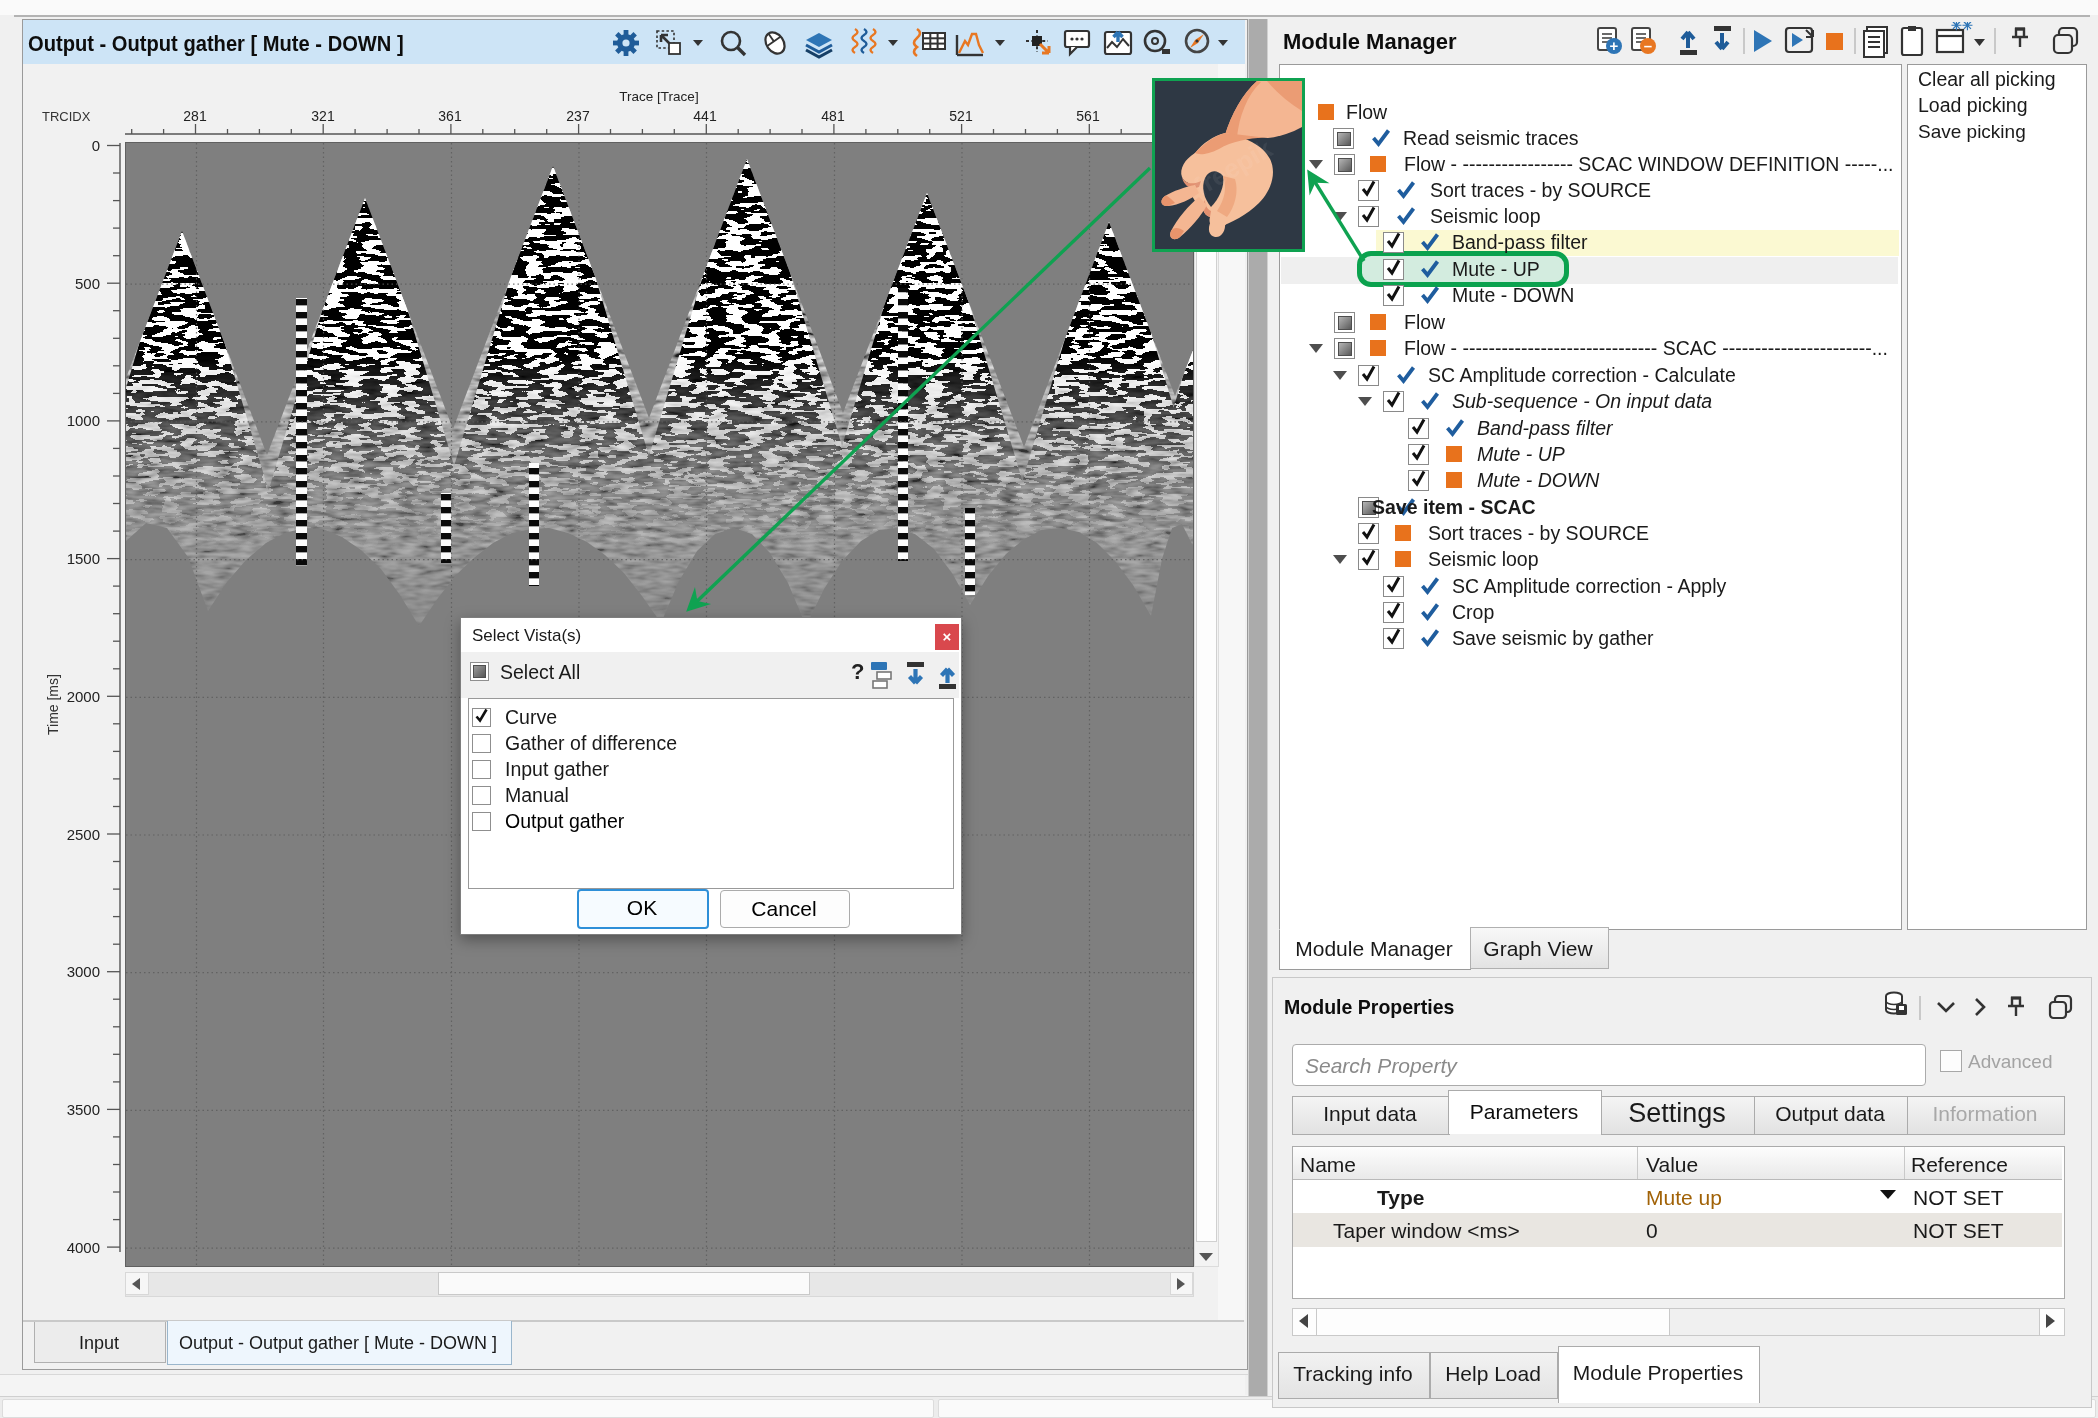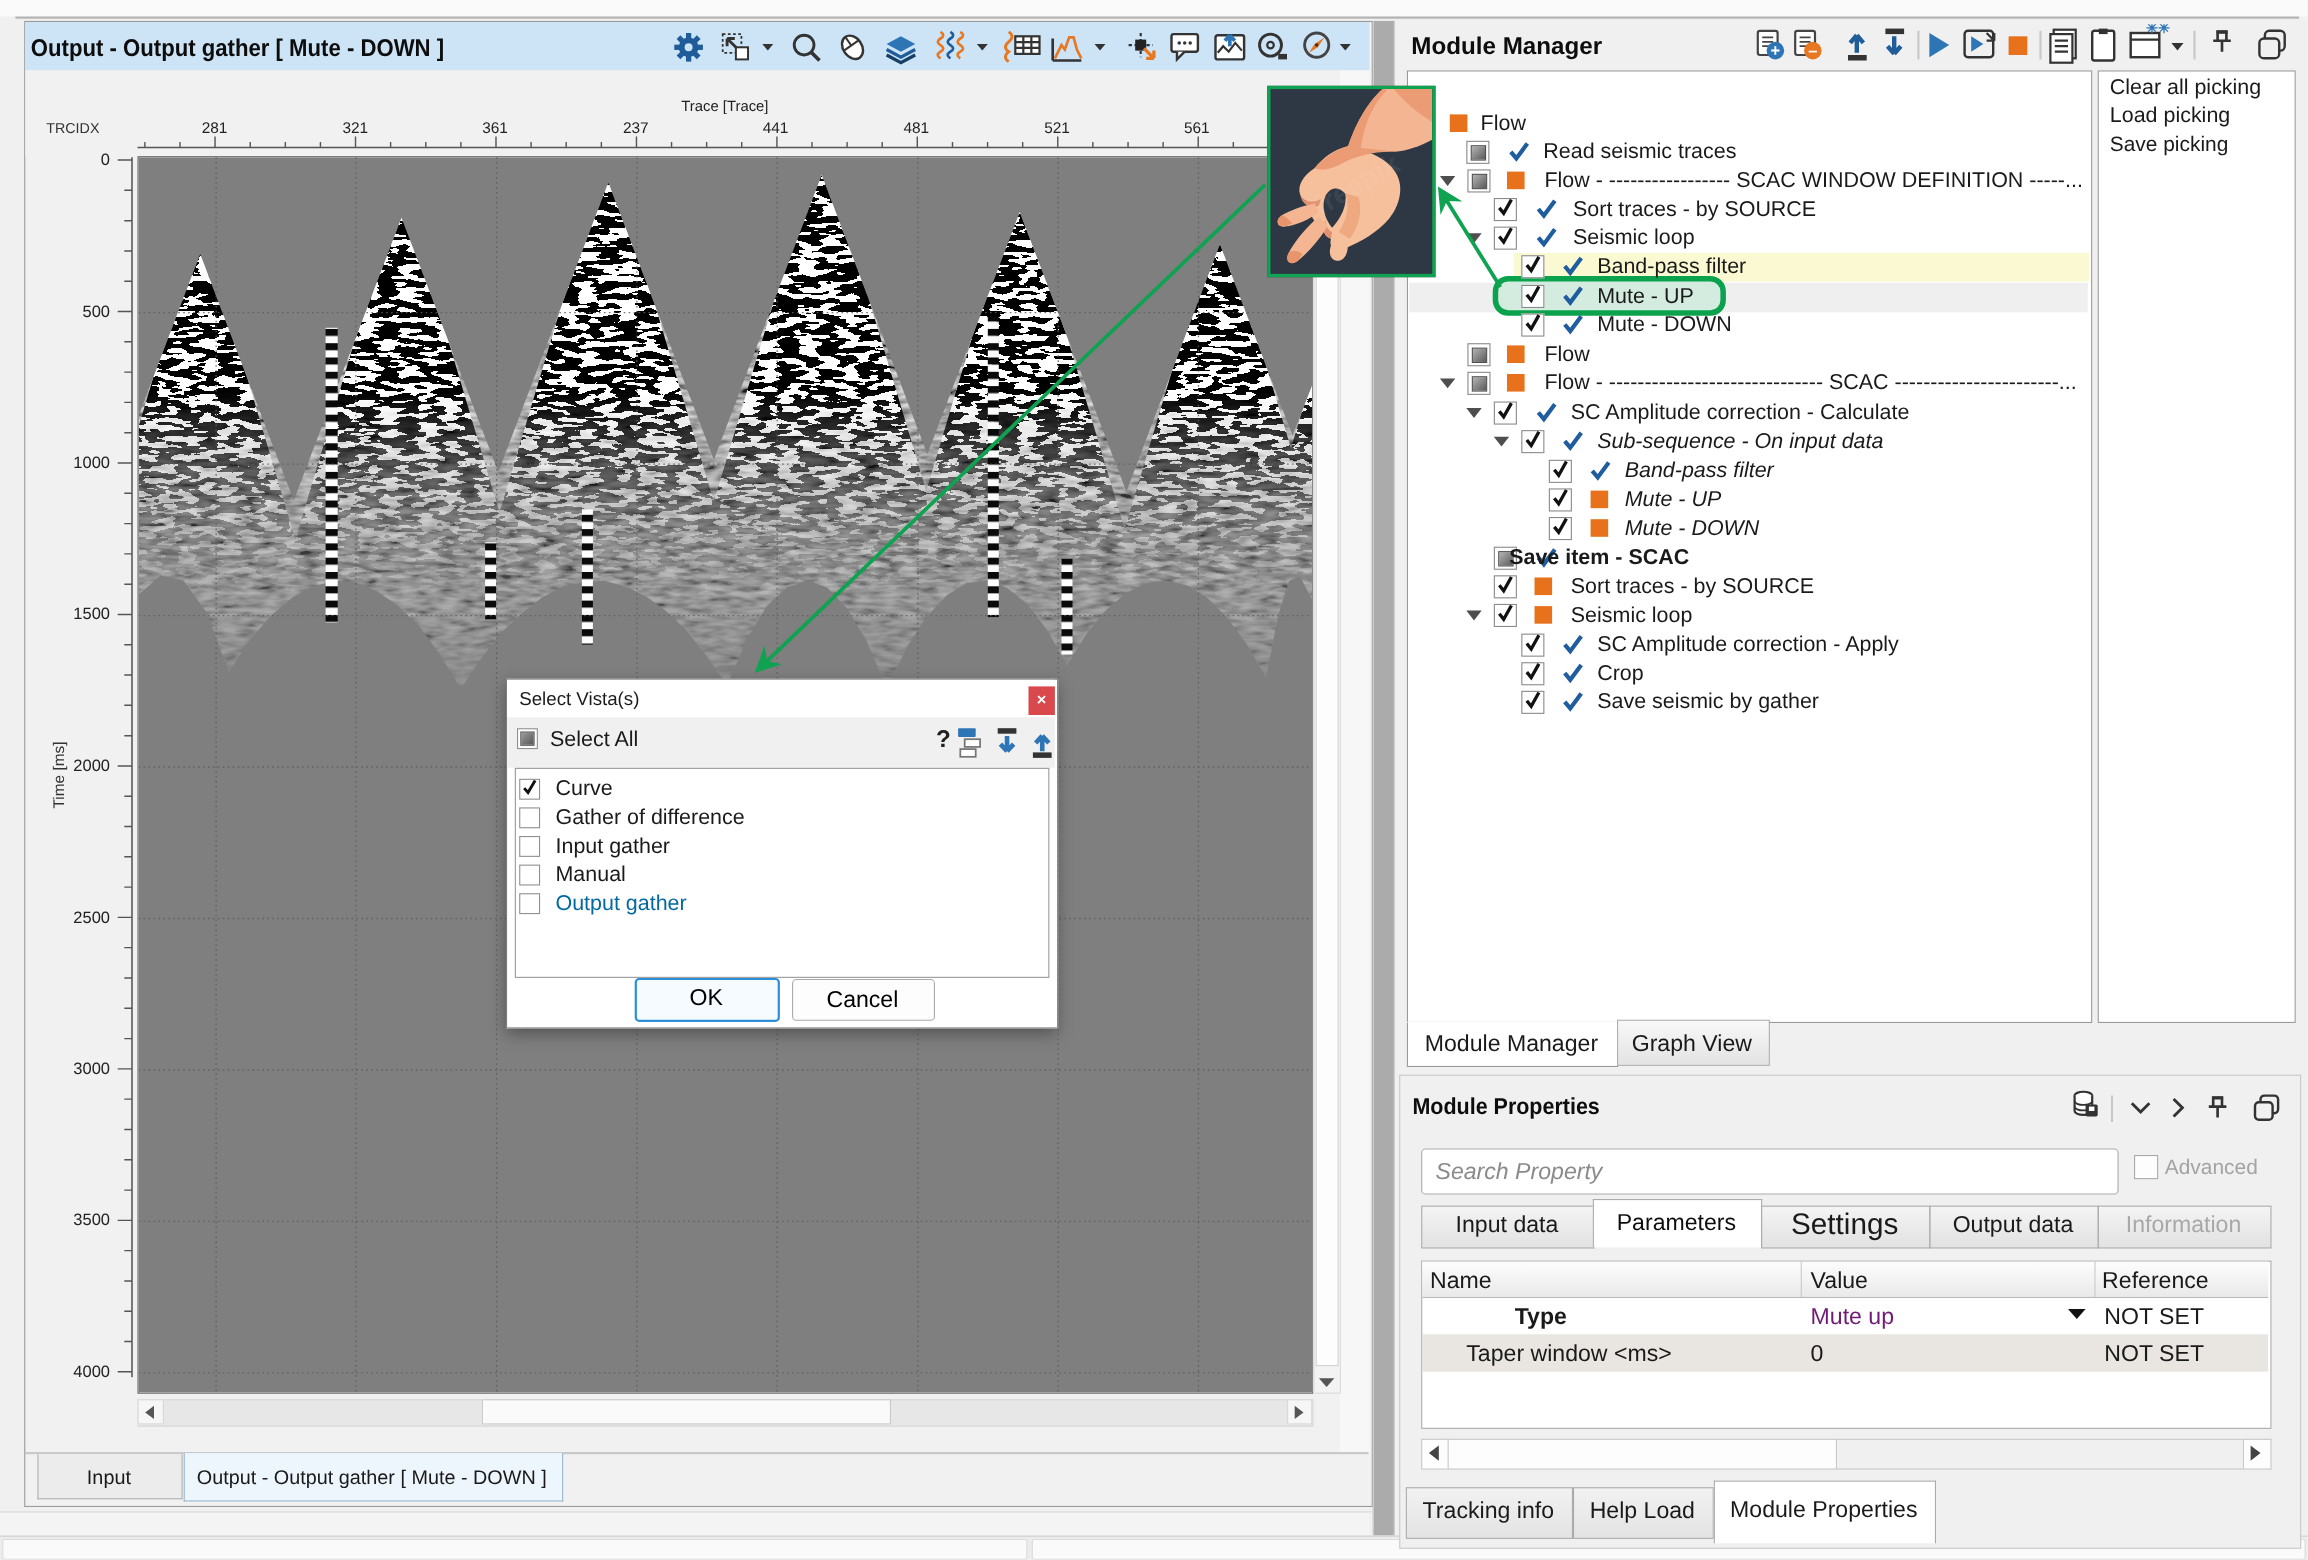--- a/index.html
+++ b/index.html
@@ -588,21 +588,21 @@
 <div class="abs" style="left:1907px;top:1096px;width:156px;height:37px;background:linear-gradient(#f4f4f4,#e2e2e2);border:1px solid #ababab;"></div>
 <div class="abs" style="left:1685px;top:1101px;width:600px;text-align:center;font-size:21px;color:#a8a8a8;font-weight:normal;white-space:nowrap;line-height:25px;">Information</div>
 <div class="abs" style="left:1292px;top:1146px;width:771px;height:151px;background:#fff;border:1px solid #ababab;"></div>
 <div class="abs" style="left:1293px;top:1147px;width:769px;height:32px;background:linear-gradient(#fdfdfd,#e9e9e9);border-bottom:1px solid #b9b9b9;"></div>
 <div class="abs" style="left:1300px;top:1152px;font-size:21px;color:#1a1a1a;font-weight:normal;white-space:nowrap;line-height:25px;">Name</div>
 <div class="abs" style="left:1646px;top:1152px;font-size:21px;color:#1a1a1a;font-weight:normal;white-space:nowrap;line-height:25px;">Value</div>
 <div class="abs" style="left:1911px;top:1152px;font-size:21px;color:#1a1a1a;font-weight:normal;white-space:nowrap;line-height:25px;">Reference</div>
 <div class="abs" style="left:1637px;top:1147px;width:1px;height:32px;background:#c9c9c9;"></div>
 <div class="abs" style="left:1904px;top:1147px;width:1px;height:32px;background:#c9c9c9;"></div>
 <div class="abs" style="left:1377px;top:1185px;font-size:21px;color:#1a1a1a;font-weight:bold;white-space:nowrap;line-height:25px;">Type</div>
-<div class="abs" style="left:1646px;top:1185px;font-size:21px;color:#701a75;font-weight:normal;white-space:nowrap;line-height:25px;">Mute up</div>
+<div class="abs" style="left:1646px;top:1185px;font-size:21px;color:#a16207;font-weight:normal;white-space:nowrap;line-height:25px;">Mute up</div>
 <div class="abs" style="left:1880px;top:1190px;width:0;height:0;border-left:8px solid transparent;border-right:8px solid transparent;border-top:9px solid #111;"></div>
 <div class="abs" style="left:1913px;top:1185px;font-size:21px;color:#1a1a1a;font-weight:normal;white-space:nowrap;line-height:25px;">NOT SET</div>
 <div class="abs" style="left:1293px;top:1213px;width:769px;height:34px;background:#e9e6e1;"></div>
 <div class="abs" style="left:1333px;top:1218px;font-size:21px;color:#1a1a1a;font-weight:normal;white-space:nowrap;line-height:25px;">Taper window &lt;ms&gt;</div>
 <div class="abs" style="left:1646px;top:1218px;font-size:21px;color:#1a1a1a;font-weight:normal;white-space:nowrap;line-height:25px;">0</div>
 <div class="abs" style="left:1913px;top:1218px;font-size:21px;color:#1a1a1a;font-weight:normal;white-space:nowrap;line-height:25px;">NOT SET</div>
 <div class="abs" style="left:1292px;top:1308px;width:771px;height:26px;background:#f0f0f0;border:1px solid #c9c9c9;"></div>
 <div class="abs" style="left:1292px;top:1308px;width:24px;height:26px;background:#fdfdfd;border:1px solid #c9c9c9;"></div>
 <div class="abs" style="left:1299px;top:1314px;width:0;height:0;border-top:7px solid transparent;border-bottom:7px solid transparent;border-right:9px solid #444;"></div>
 <div class="abs" style="left:1316px;top:1308px;width:352px;height:26px;background:#fdfdfd;border:1px solid #c9c9c9;"></div>
@@ -687,17 +687,17 @@
       </svg>
     </div>
     <div class="abs" style="left:44px;top:88.0px;font-size:19.5px;color:#1a1a1a;font-weight:normal;white-space:nowrap;line-height:23.5px;">Curve</div>
     <div class="abs" style="left:11px;top:116px;width:17px;height:17px;background:#fff;border:1px solid #8f8f8f;"></div>
     <div class="abs" style="left:44px;top:114.0px;font-size:19.5px;color:#1a1a1a;font-weight:normal;white-space:nowrap;line-height:23.5px;">Gather of difference</div>
     <div class="abs" style="left:11px;top:142px;width:17px;height:17px;background:#fff;border:1px solid #8f8f8f;"></div>
     <div class="abs" style="left:44px;top:140.0px;font-size:19.5px;color:#1a1a1a;font-weight:normal;white-space:nowrap;line-height:23.5px;">Input gather</div>
     <div class="abs" style="left:11px;top:168px;width:17px;height:17px;background:#fff;border:1px solid #8f8f8f;"></div>
     <div class="abs" style="left:44px;top:166.0px;font-size:19.5px;color:#1a1a1a;font-weight:normal;white-space:nowrap;line-height:23.5px;">Manual</div>
     <div class="abs" style="left:11px;top:194px;width:17px;height:17px;background:#fff;border:1px solid #8f8f8f;"></div>
-    <div class="abs" style="left:44px;top:192.0px;font-size:19.5px;color:#0369a1;font-weight:normal;white-space:nowrap;line-height:23.5px;">Output gather</div>
+    <div class="abs" style="left:44px;top:192.0px;font-size:19.5px;color:#000000;font-weight:normal;white-space:nowrap;line-height:23.5px;">Output gather</div>
 <div class="abs" style="left:116px;top:271px;width:128px;height:36px;background:#f6fbff;border:2px solid #2e8fd8;border-radius:4px;"></div>
 <div class="abs" style="left:116px;top:271px;width:130px;height:38px;text-align:center;font-size:21px;line-height:38px;">OK</div>
 <div class="abs" style="left:259px;top:272px;width:128px;height:36px;background:#fdfdfd;border:1px solid #ababab;border-radius:4px;"></div>
 <div class="abs" style="left:259px;top:272px;width:128px;height:38px;text-align:center;font-size:21px;line-height:38px;">Cancel</div>
 </div>
 </body></html>

